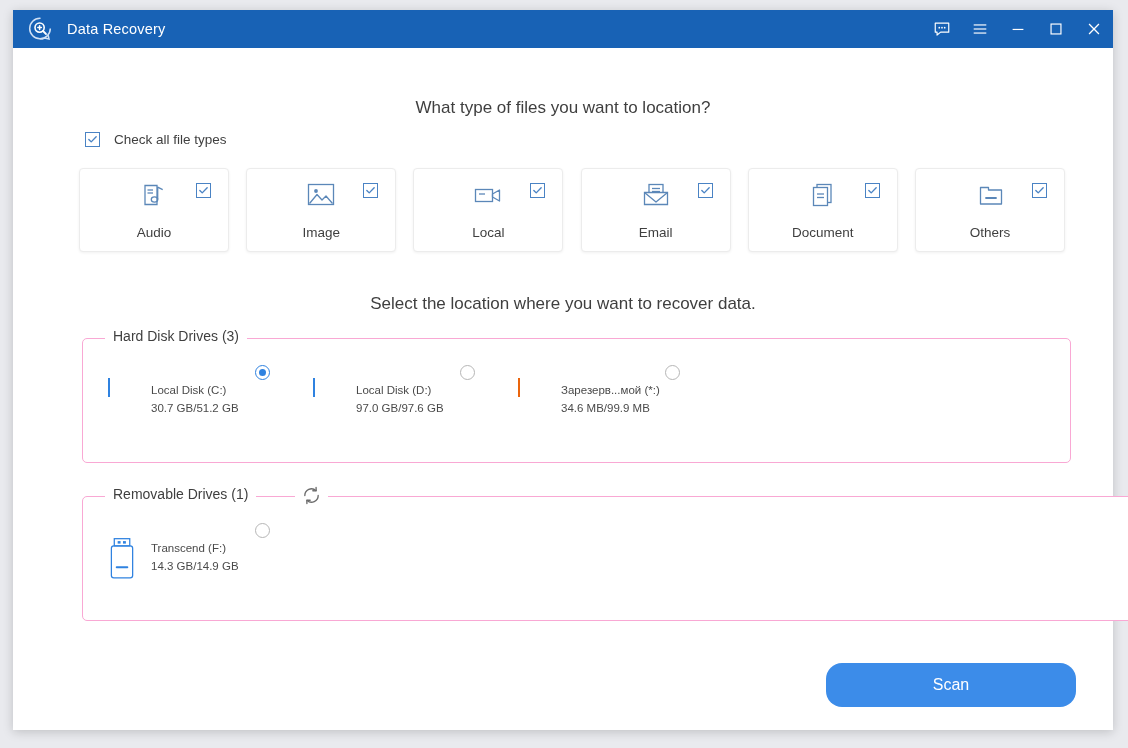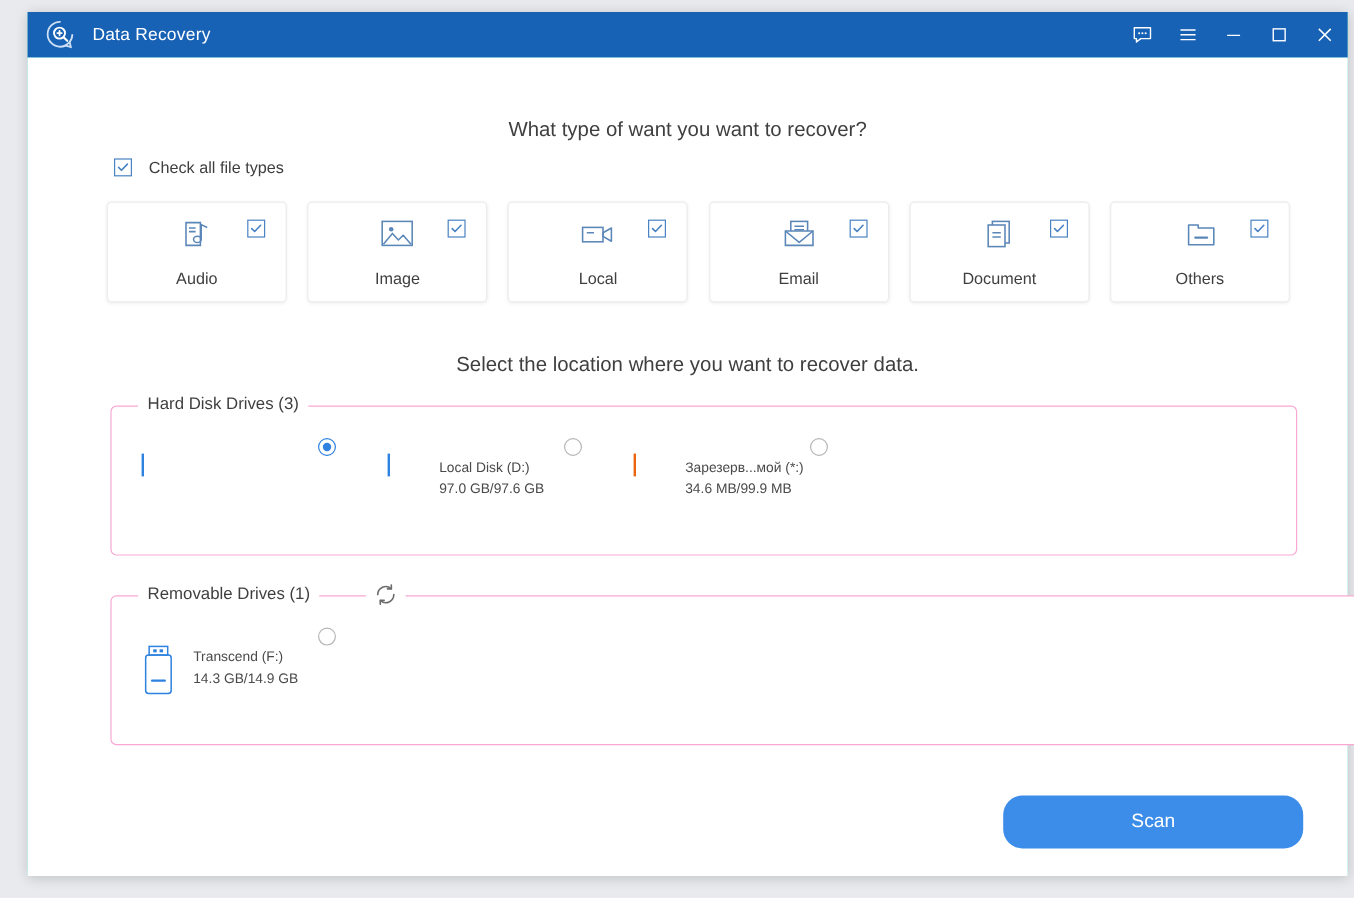--- a/index.html
+++ b/index.html
@@ -4,23 +4,23 @@
 <style>
   * { box-sizing: border-box; margin: 0; padding: 0; }
   html, body {
     width: 1128px; height: 748px;
     background: #e9eaee;
     font-family: "Liberation Sans", sans-serif;
     overflow: hidden;
   }
   .window {
     position: absolute;
-    left: 23px; top: 10px;
+    left: 13px; top: 10px;
     width: 1100px; height: 720px;
-    background: #5eead4;
+    background: #d946ef;
     box-shadow: 0 2px 10px rgba(0,0,0,0.18);
     display: flex; flex-direction: column;
   }
   
   .titlebar {
     height: 38px; background: #1862b5;
     display: flex; align-items: center;
     flex: 0 0 38px;
     color: #fff;
   }
@@ -190,21 +190,21 @@
     <div class="tb-btn close">
       <svg viewBox="0 0 20 20" width="18" height="18">
         <line x1="4.5" y1="4.5" x2="15.5" y2="15.5" stroke="#ffffff" stroke-width="1.4"></line>
         <line x1="15.5" y1="4.5" x2="4.5" y2="15.5" stroke="#ffffff" stroke-width="1.4"></line>
       </svg>
     </div>
   </div>
 
   <div class="content">
 
-    <div class="heading" id="h1">What type of want you want to recover?</div>
+    <div class="heading" id="h1">What type of files you want to location?</div>
 
     <div class="checkall">
       <span class="cbox">
         <svg viewBox="0 0 12 12" width="11" height="11">
           <polyline points="2,6 4.6,8.6 10,3" fill="none" stroke="#4a83c4" stroke-width="1.5" stroke-linecap="round" stroke-linejoin="round"></polyline>
         </svg>
       </span>
       <span class="label">Check all file types</span>
     </div>
 
@@ -318,20 +318,24 @@
       <span class="fs-legend">Hard Disk Drives (3)</span>
 
       <div class="drives">
 
         <div class="drive" style="left:0px;">
           <span class="dicon">
             <span class="diskbar">
               <i style="height:60%"></i>
               
             </span>
+          </span>
+          <span class="dtext">
+            <span class="dname">Local Disk (C:)</span>
+            <span class="dsize">30.7 GB/51.2 GB</span>
           </span>
           <span class="dradio">
             <span class="radio on">
                 <i></i>
               </span>
           </span>
         </div>
 
         <div class="drive" style="left:205px;">
           <span class="dicon">

